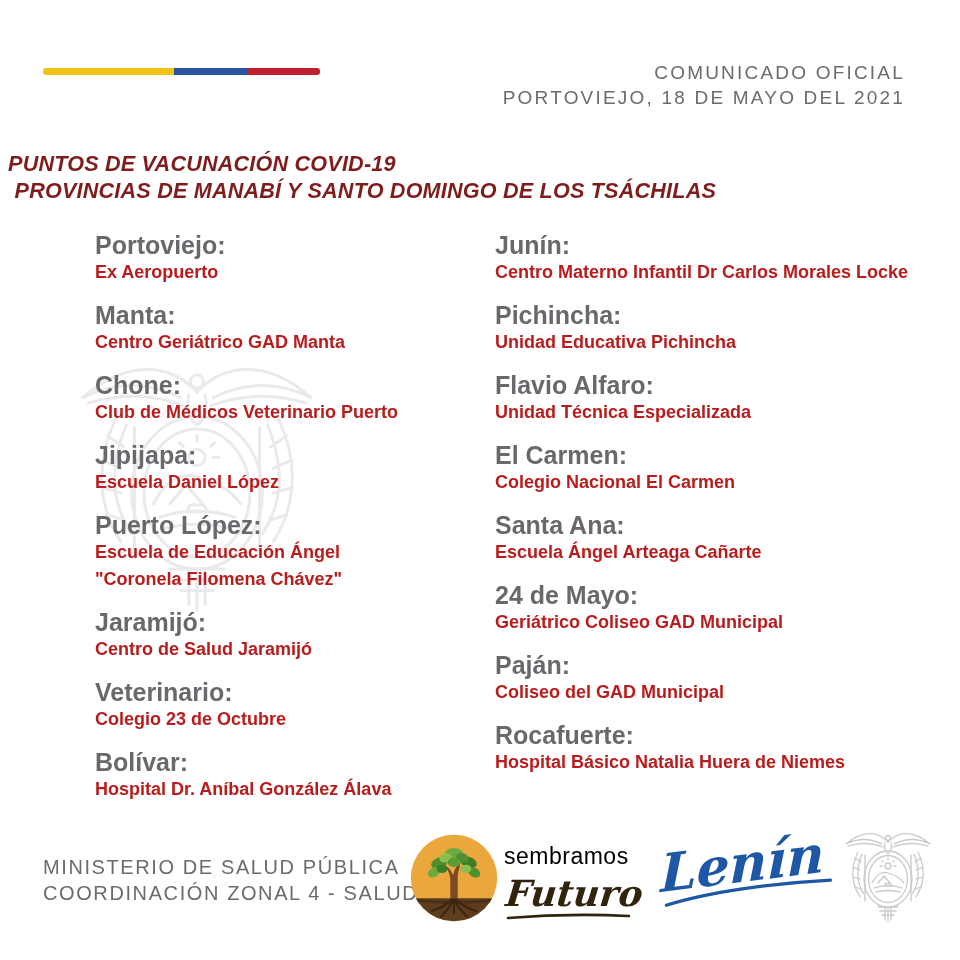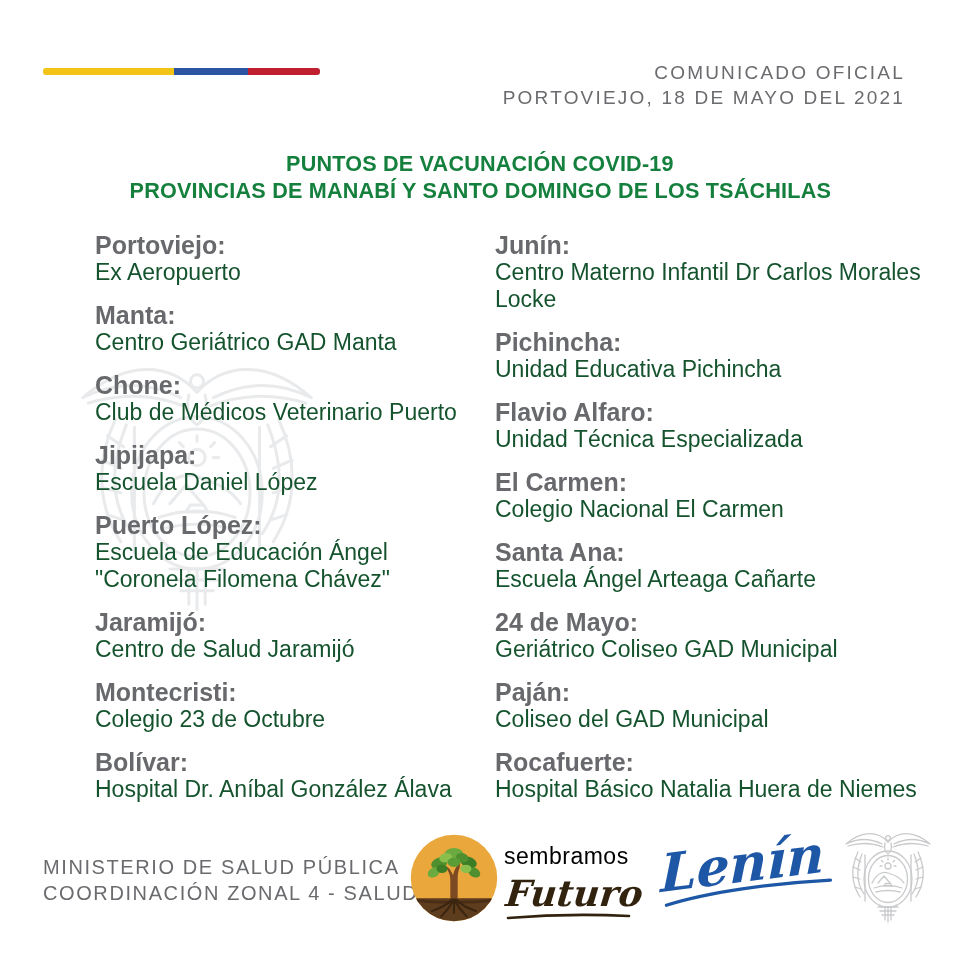--- a/index.html
+++ b/index.html
@@ -25,39 +25,40 @@
     position:absolute;right:55px;top:60px;
     text-align:right;
     font-size:19px;line-height:25px;
     letter-spacing:2.2px;
     color:#6a6b6e;
     font-weight:500;
   }
   
   .doc-title{
     position:absolute;left:0;top:150px;width:960px;
-    text-align:center;
+    text-align:left;
     font-weight:bold;
     font-size:22.5px;line-height:27px;
-    color:#15803d;
+    color:#7f1d1d;
     letter-spacing:0.2px;
+    font-style:italic;
   }
   .doc-title .squeeze{display:inline-block;transform:scaleX(0.96);transform-origin:center;}
   
   .columns{position:absolute;top:232px;left:0;width:960px;z-index:2;}
   .col{position:absolute;top:0;}
   .col-left{left:95px;width:390px;}
   .col-right{left:495px;width:430px;}
   .entry{margin-bottom:16px;}
   .entry .city{
     font-weight:bold;color:#68696c;
     font-size:25px;line-height:27px;
   }
   .entry .lines div{
-    color:#14532d;font-size:23px;line-height:27px;
+    color:#b91c1c;font-size:18px;line-height:27px;font-weight:bold;
   }
   
   .watermark{
     position:absolute;left:52px;top:346px;
     width:290px;height:272px;z-index:1;
     opacity:1;
   }
   
   .footer-org{
     position:absolute;left:43px;top:854px;
@@ -202,21 +203,21 @@
         </div>
 
         <div class="entry">
           <div class="city">Jaramijó:</div>
           <div class="lines">
             <div>Centro de Salud Jaramijó</div>
           </div>
         </div>
 
         <div class="entry">
-          <div class="city">Montecristi:</div>
+          <div class="city">Veterinario:</div>
           <div class="lines">
             <div>Colegio 23 de Octubre</div>
           </div>
         </div>
 
         <div class="entry">
           <div class="city">Bolívar:</div>
           <div class="lines">
             <div>Hospital Dr. Aníbal González Álava</div>
           </div>

